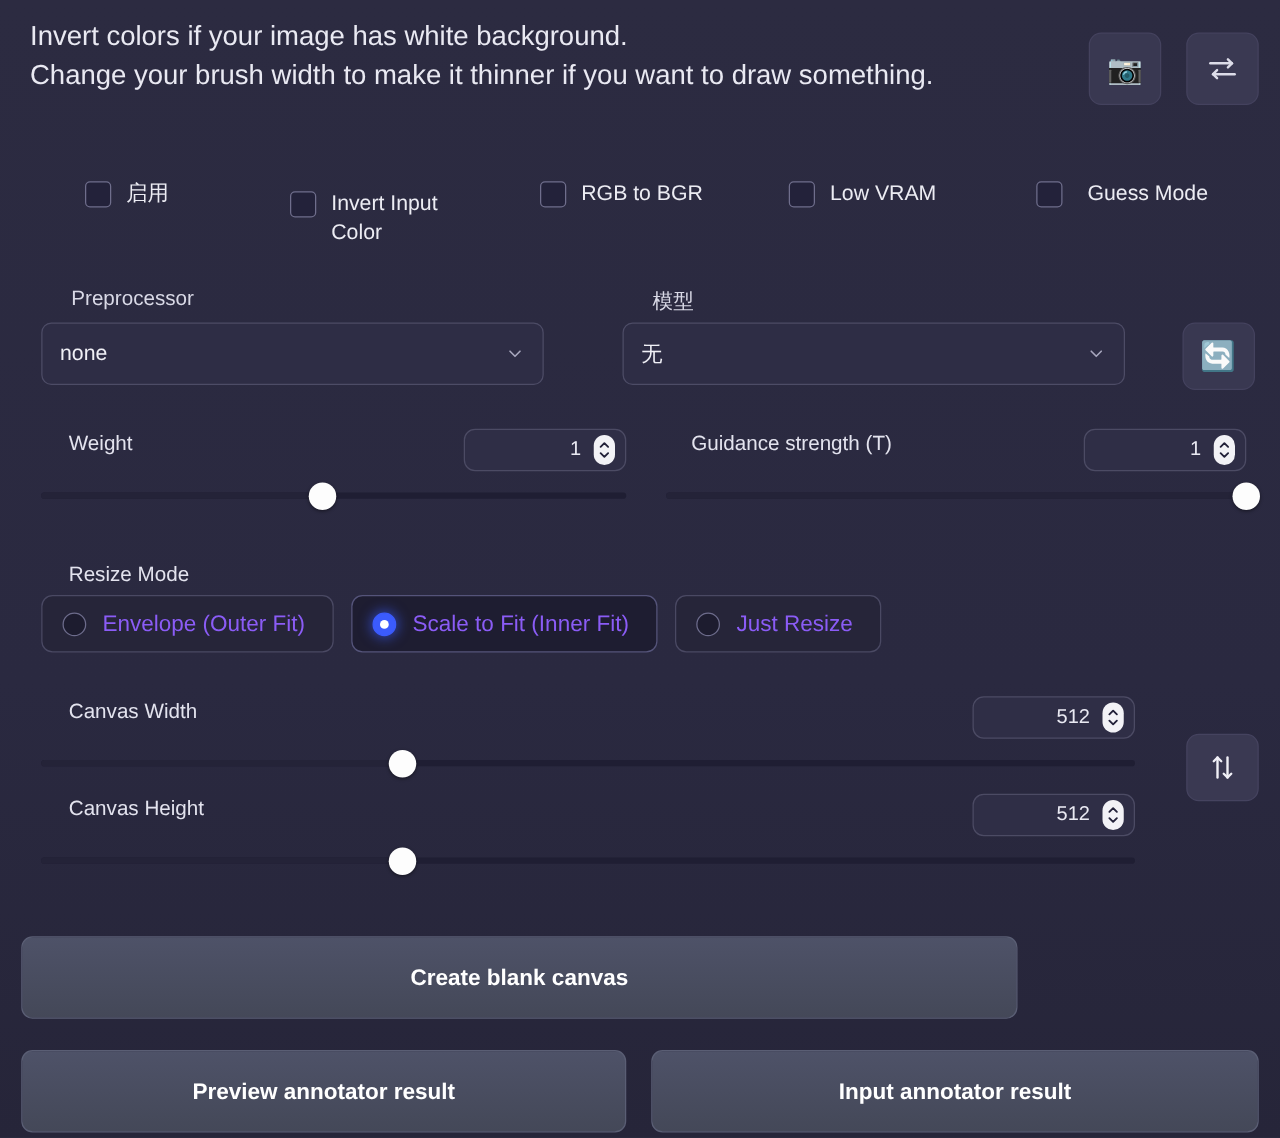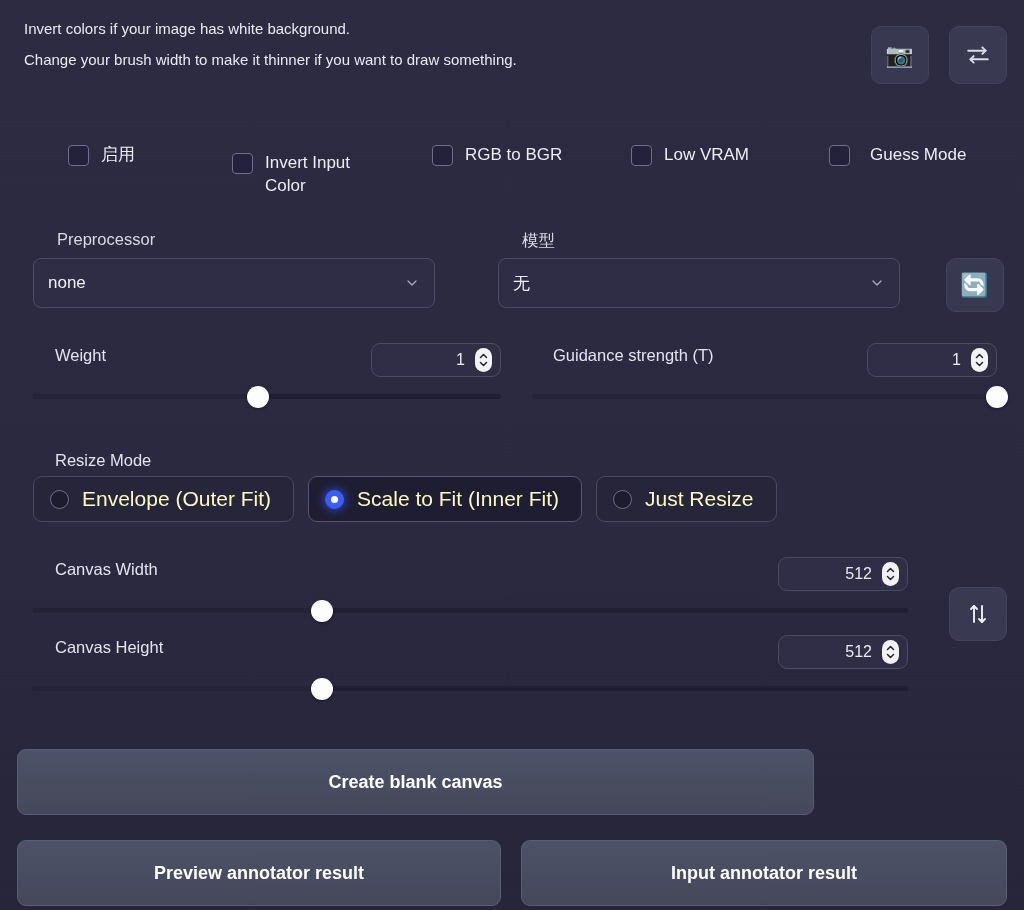--- a/index.html
+++ b/index.html
@@ -32,21 +32,21 @@
     width: 1024px;
     height: 112px;
   }
   .hint-lines {
     position: absolute;
     left: 24px;
     top: 13px;
     width: 800px;
   }
   .hint-line {
-    font-size: 15px;
+    font-size: 22px;
     line-height: 31px;
     color: #e9e9f2;
     white-space: nowrap;
   }
   .header-btns {
     position: absolute;
     right: 17px;
     top: 26px;
     display: flex;
     gap: 20px;
@@ -282,22 +282,22 @@
     box-shadow: 0 0 9px 2px rgba(59,91,253,.55);
   }
   .radio-dot .inner {
     width: 7px;
     height: 7px;
     border-radius: 50%;
     background: transparent;
   }
   .radio-pill.selected .radio-dot .inner { background: #ffffff; }
   .radio-text {
-    font-size: 21px;
-    color: #fef9c3;
+    font-size: 18px;
+    color: #8b5cf6;
     white-space: nowrap;
   }
 
   
   .swap-v-btn {
     position: absolute;
     right: 17px;
     top: 587px;
     width: 58px;
     height: 54px;

